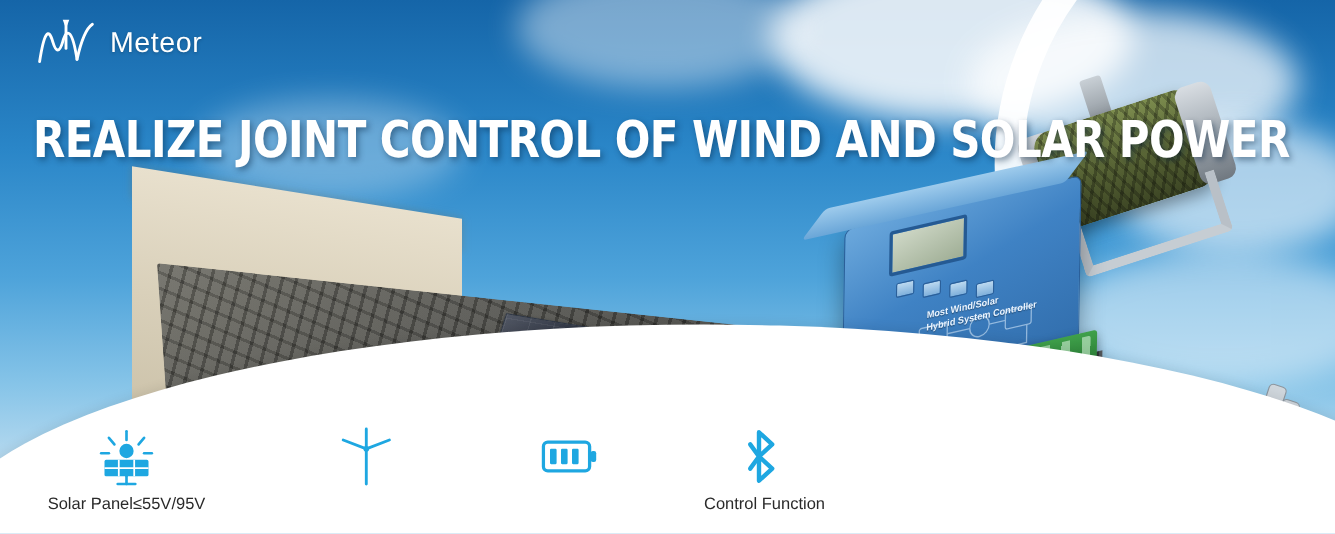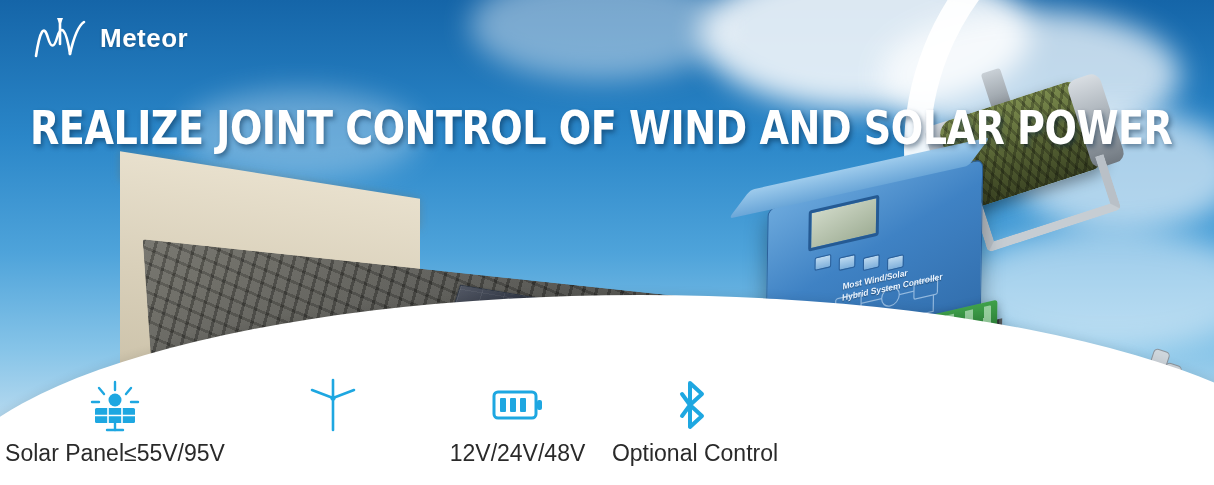--- a/index.html
+++ b/index.html
@@ -134,21 +134,21 @@
   .logo {
     position: absolute;
     left: 30px; top: 14px;
     display: flex; align-items: center;
     gap: 10px;
     color: #ffffff;
   }
   .logo-mark { position: relative; width: 60px; height: 48px; }
   .logo-text {
     font-size: 26px;
-    font-weight: 700;
+    font-weight: 400;
     letter-spacing: .5px;
     color: #ffffff;
     text-shadow: 0 1px 3px rgba(0,0,0,.25);
   }
 
   
   .headline {
     position: absolute;
     left: 30px; top: 102px;
     font-size: 36px;
@@ -185,21 +185,21 @@
     flex-direction: column;
     align-items: center;
     flex: 0 0 auto;
   }
   .feature .ficon {
     height: 58px;
     display: flex; align-items: center; justify-content: center;
     margin-bottom: 6px;
   }
   .feature .flabel {
-    font-size: 23px;
+    font-size: 15px;
     color: #2a2a2a;
     white-space: nowrap;
   }
   .f-solar  { width: 230px; }
   .f-wind   { width: 205px; }
   .f-volt   { width: 165px; }
   .f-bt     { width: 190px; }
 
   
   .controller {
@@ -491,27 +491,26 @@
         <svg width="52" height="34" viewBox="0 0 52 34">
           <rect x="2" y="4" width="42" height="26" rx="4" fill="none" stroke="#1ea7e1" stroke-width="3"></rect>
           <rect x="45" y="12" width="5" height="10" rx="2" fill="#1ea7e1"></rect>
           <g fill="#1ea7e1">
             <rect x="8" y="10" width="6" height="14" rx="1"></rect>
             <rect x="18" y="10" width="6" height="14" rx="1"></rect>
             <rect x="28" y="10" width="6" height="14" rx="1"></rect>
           </g>
         </svg>
       </span>
-      <span class="flabel">12V/24V/48V</span>
     </div>
 
     <div class="feature f-bt">
       <span class="ficon">
         <svg width="34" height="50" viewBox="0 0 34 50">
           <path d="M12 3 L24 14 L12 25 L12 3 Z M12 25 L24 36 L12 47 L12 25 Z" fill="none" stroke="#1ea7e1" stroke-width="4" stroke-linejoin="round" stroke-linecap="round"></path>
           <path d="M4 14 L12 25 L4 36" fill="none" stroke="#1ea7e1" stroke-width="4" stroke-linejoin="round" stroke-linecap="round"></path>
         </svg>
       </span>
-      <span class="flabel">Optional Control</span>
+      <span class="flabel">Control Function</span>
     </div>
 
   </div>
 </div>
 
 </body></html>

